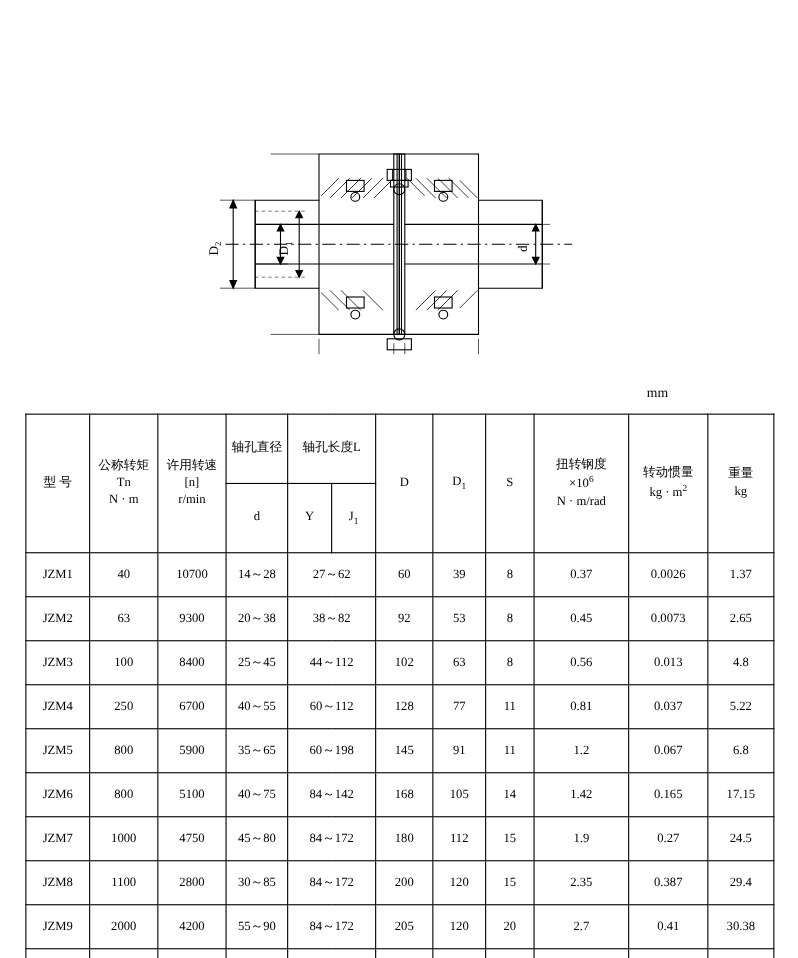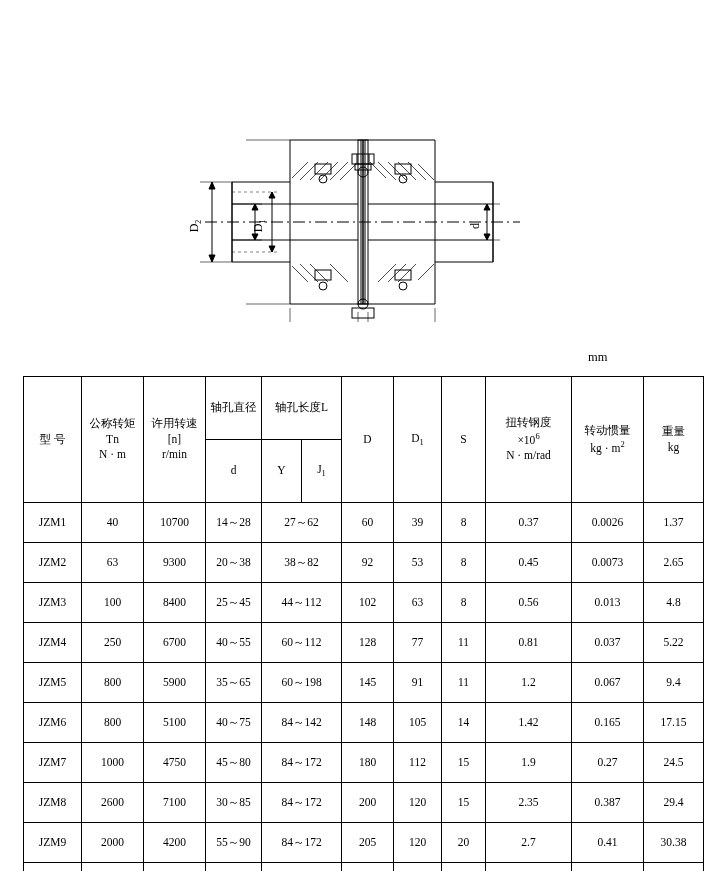--- a/index.html
+++ b/index.html
@@ -345,29 +345,29 @@
           <td>JZM5</td>
           <td>800</td>
           <td>5900</td>
           <td>35～65</td>
           <td colspan="2">60～198</td>
           <td>145</td>
           <td>91</td>
           <td>11</td>
           <td>1.2</td>
           <td>0.067</td>
-          <td>9.4</td>
+          <td>6.8</td>
         </tr>
         <tr>
           <td>JZM6</td>
           <td>800</td>
           <td>5100</td>
           <td>40～75</td>
           <td colspan="2">84～142</td>
-          <td>148</td>
+          <td>168</td>
           <td>105</td>
           <td>14</td>
           <td>1.42</td>
           <td>0.165</td>
           <td>17.15</td>
         </tr>
         <tr>
           <td>JZM7</td>
           <td>1000</td>
           <td>4750</td>
@@ -375,22 +375,22 @@
           <td colspan="2">84～172</td>
           <td>180</td>
           <td>112</td>
           <td>15</td>
           <td>1.9</td>
           <td>0.27</td>
           <td>24.5</td>
         </tr>
         <tr>
           <td>JZM8</td>
-          <td>2600</td>
-          <td>7100</td>
+          <td>1100</td>
+          <td>2800</td>
           <td>30～85</td>
           <td colspan="2">84～172</td>
           <td>200</td>
           <td>120</td>
           <td>15</td>
           <td>2.35</td>
           <td>0.387</td>
           <td>29.4</td>
         </tr>
         <tr>

